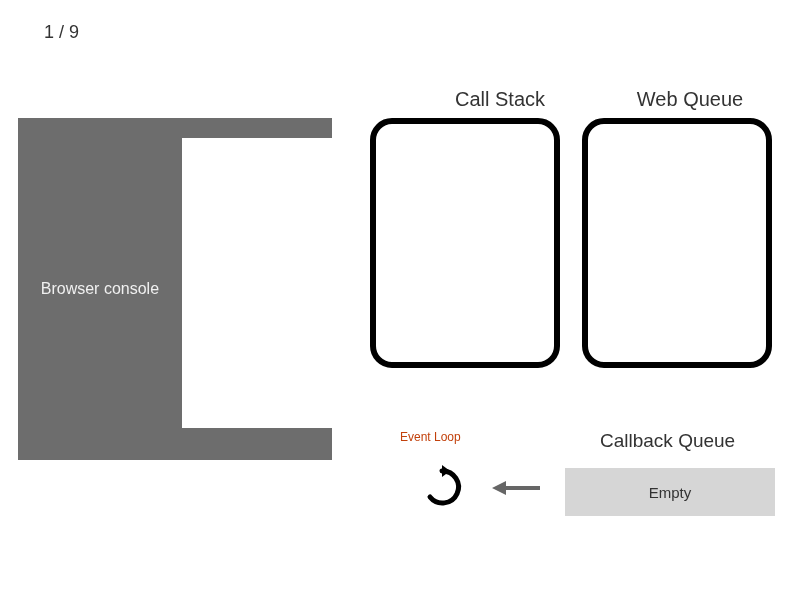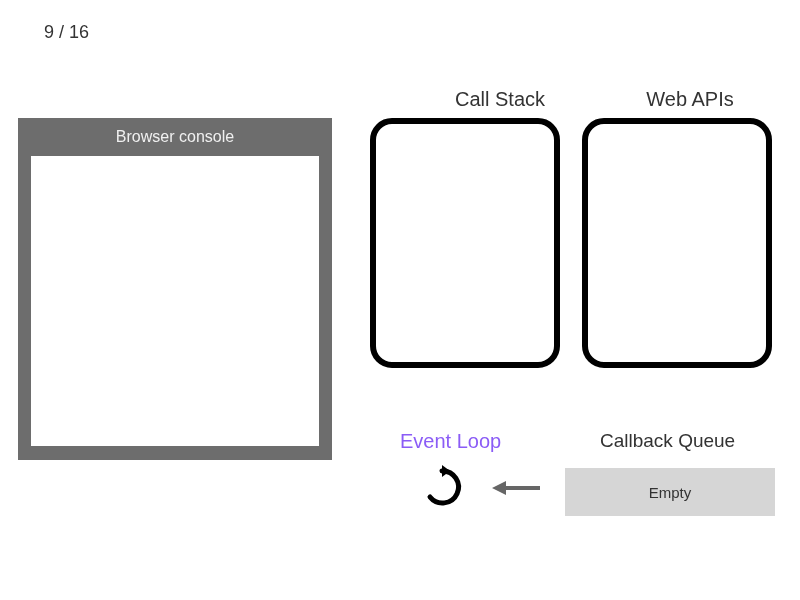--- a/index.html
+++ b/index.html
@@ -20,21 +20,21 @@
       color: #333;
     }
     .console-panel {
       position: absolute;
       top: 118px;
       left: 18px;
       width: 314px;
       height: 342px;
       background: #6d6d6d;
       display: flex;
-      flex-direction: column;
+      flex-direction: row;
       align-items: center;
     }
     .console-header {
       width: 100%;
       height: 38px;
       display: flex;
       align-items: center;
       justify-content: center;
       color: #f0f0f0;
       font-size: 16px;
@@ -80,22 +80,22 @@
       width: 190px;
       height: 250px;
       border: 6px solid #000;
       border-radius: 22px;
       background: #fff;
     }
     .eventloop-label {
       position: absolute;
       top: 430px;
       left: 400px;
-      font-size: 20px;
-      color: #8b5cf6;
+      font-size: 12px;
+      color: #c2410c;
     }
     .queue-label {
       position: absolute;
       top: 430px;
       left: 600px;
       font-size: 19px;
       color: #333;
     }
     .loop-icon {
       position: absolute;
@@ -121,31 +121,31 @@
       display: flex;
       align-items: center;
       justify-content: center;
       font-size: 15px;
       color: #333;
     }
   </style>
 </head>
 <body>
 
-<div class="page-counter">9 / 16</div>
+<div class="page-counter">1 / 9</div>
 
 <div class="console-panel">
   <div class="console-header">Browser console</div>
   <div class="console-body"></div>
 </div>
 
 <div class="stack-label">Call Stack</div>
 <div class="stack-box"></div>
 
-<div class="apis-label">Web APIs</div>
+<div class="apis-label">Web Queue</div>
 <div class="apis-box"></div>
 
 <div class="eventloop-label">Event Loop</div>
 <div class="queue-label">Callback Queue</div>
 
 <div class="loop-icon">
   <svg viewBox="0 0 44 44" width="44" height="44">
     <path d="M 22 6
              A 16 16 0 1 1 10 32" fill="none" stroke="#000" stroke-width="5" stroke-linecap="round"></path>
     <polygon points="22,0 22,12 30,6" fill="#000"></polygon>

